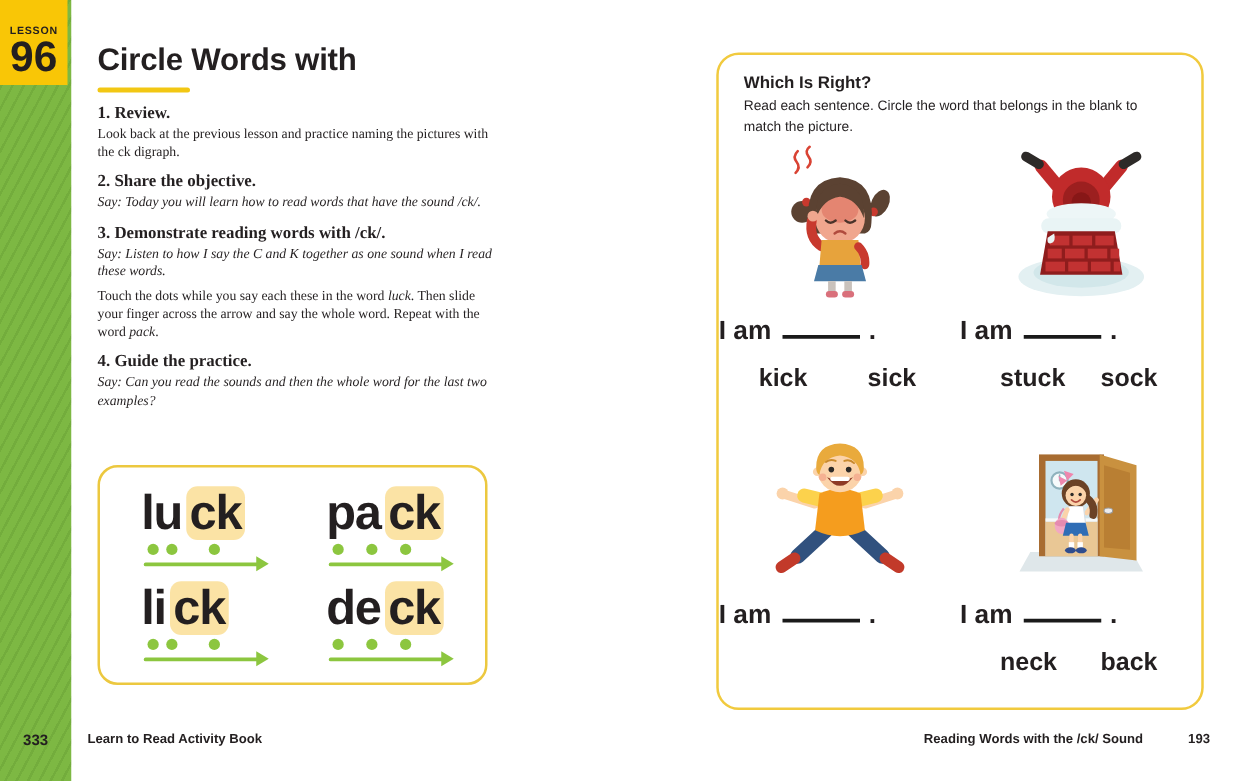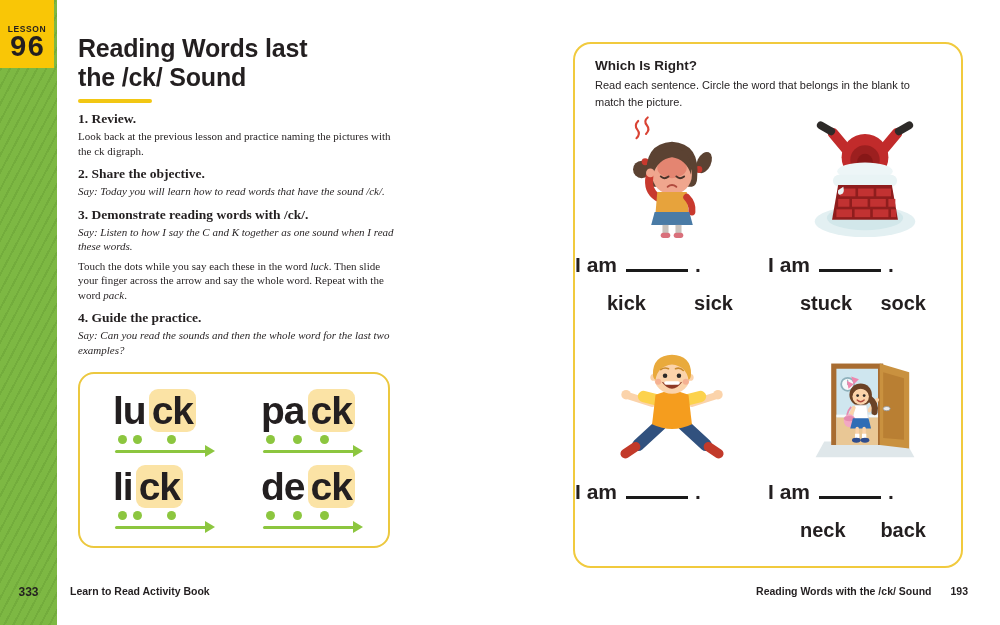--- a/index.html
+++ b/index.html
@@ -6,21 +6,21 @@
   .canvas{position:relative;width:1000px;height:625px;background:#ffffff;overflow:hidden;
           font-family:"Liberation Sans",sans-serif;color:#231f20;}
 
   
   .strip{position:absolute;left:0;top:0;width:57px;height:625px;background:#7db843;
          background-image:repeating-linear-gradient(118deg,rgba(70,120,30,0.18) 0 2px,transparent 2px 8px);}
   .badge{position:absolute;left:0;top:0;width:54px;height:68px;background:#f9c606;
          display:flex;flex-direction:column;align-items:center;justify-content:flex-end;
          padding-bottom:5px;box-sizing:border-box;}
   .badge-label{font-size:8.5px;font-weight:bold;letter-spacing:0.6px;}
-  .badge-num{font-size:29px;font-weight:bold;line-height:1;font-family:Liberation Mono, monospace;}
+  .badge-num{font-size:34px;font-weight:bold;line-height:1;}
   .strip-page-num{position:absolute;left:0;bottom:26px;width:57px;text-align:center;
                   font-weight:bold;font-size:12px;}
 
   
   .left-page{position:absolute;left:78px;top:34px;width:324px;}
   .title{font-size:25px;font-weight:bold;line-height:1.16;letter-spacing:-0.2px;}
   .title-underline{width:74px;height:4px;background:#f2c713;border-radius:2px;margin:7px 0 8px 0;}
   .step-h{font-family:"Liberation Serif",serif;font-size:13.5px;font-weight:bold;margin:8px 0 2px 0;}
   .step-p{font-family:"Liberation Serif",serif;font-size:11px;line-height:1.32;margin:0 0 5px 0;}
   .step-p.say{font-style:italic;}
@@ -56,39 +56,38 @@
   .act-item{display:flex;flex-direction:column;align-items:center;}
   .art{width:150px;height:138px;display:flex;align-items:center;justify-content:center;}
   .art svg{width:138px;height:130px;}
   .sentence{align-self:flex-start;margin-top:5px;font-size:21px;font-weight:bold;white-space:nowrap;}
   .blank{display:inline-block;width:62px;height:2px;border-bottom:3px solid #1a1a1a;margin:0 7px 0 9px;}
   .options{align-self:flex-start;margin-left:32px;margin-top:15px;width:126px;display:flex;
            justify-content:space-between;font-size:20px;font-weight:bold;}
 
   
   .footer-left-text{position:absolute;left:70px;top:585px;font-size:10.5px;font-weight:bold;}
-  .footer-right{position:absolute;right:32px;top:585px;display:flex;gap:19px;font-size:10.5px;font-weight:bold;margin-left:28px;}
+  .footer-right{position:absolute;right:32px;top:585px;display:flex;gap:36px;font-size:10.5px;font-weight:bold;margin-left:28px;}
 </style>
 </head>
 <body>
 
 <div class="canvas">
 
   <div class="strip">
     <div class="badge">
       <div class="badge-label">LESSON</div>
       <div class="badge-num">96</div>
     </div>
     <div class="strip-page-num">333</div>
   </div>
 
   <div class="left-page">
     <div class="title">
-      <div>Reading Words last</div>
-      <div>the /ck/ Sound</div>
+      <div>Circle Words with</div>
     </div>
     <div class="title-underline"></div>
 
     <div class="step">
       <div class="step-h">1. Review.</div>
       <p class="step-p">Look back at the previous lesson and practice naming the pictures with the ck digraph.</p>
     </div>
 
     <div class="step">
       <div class="step-h">2. Share the objective.</div>

